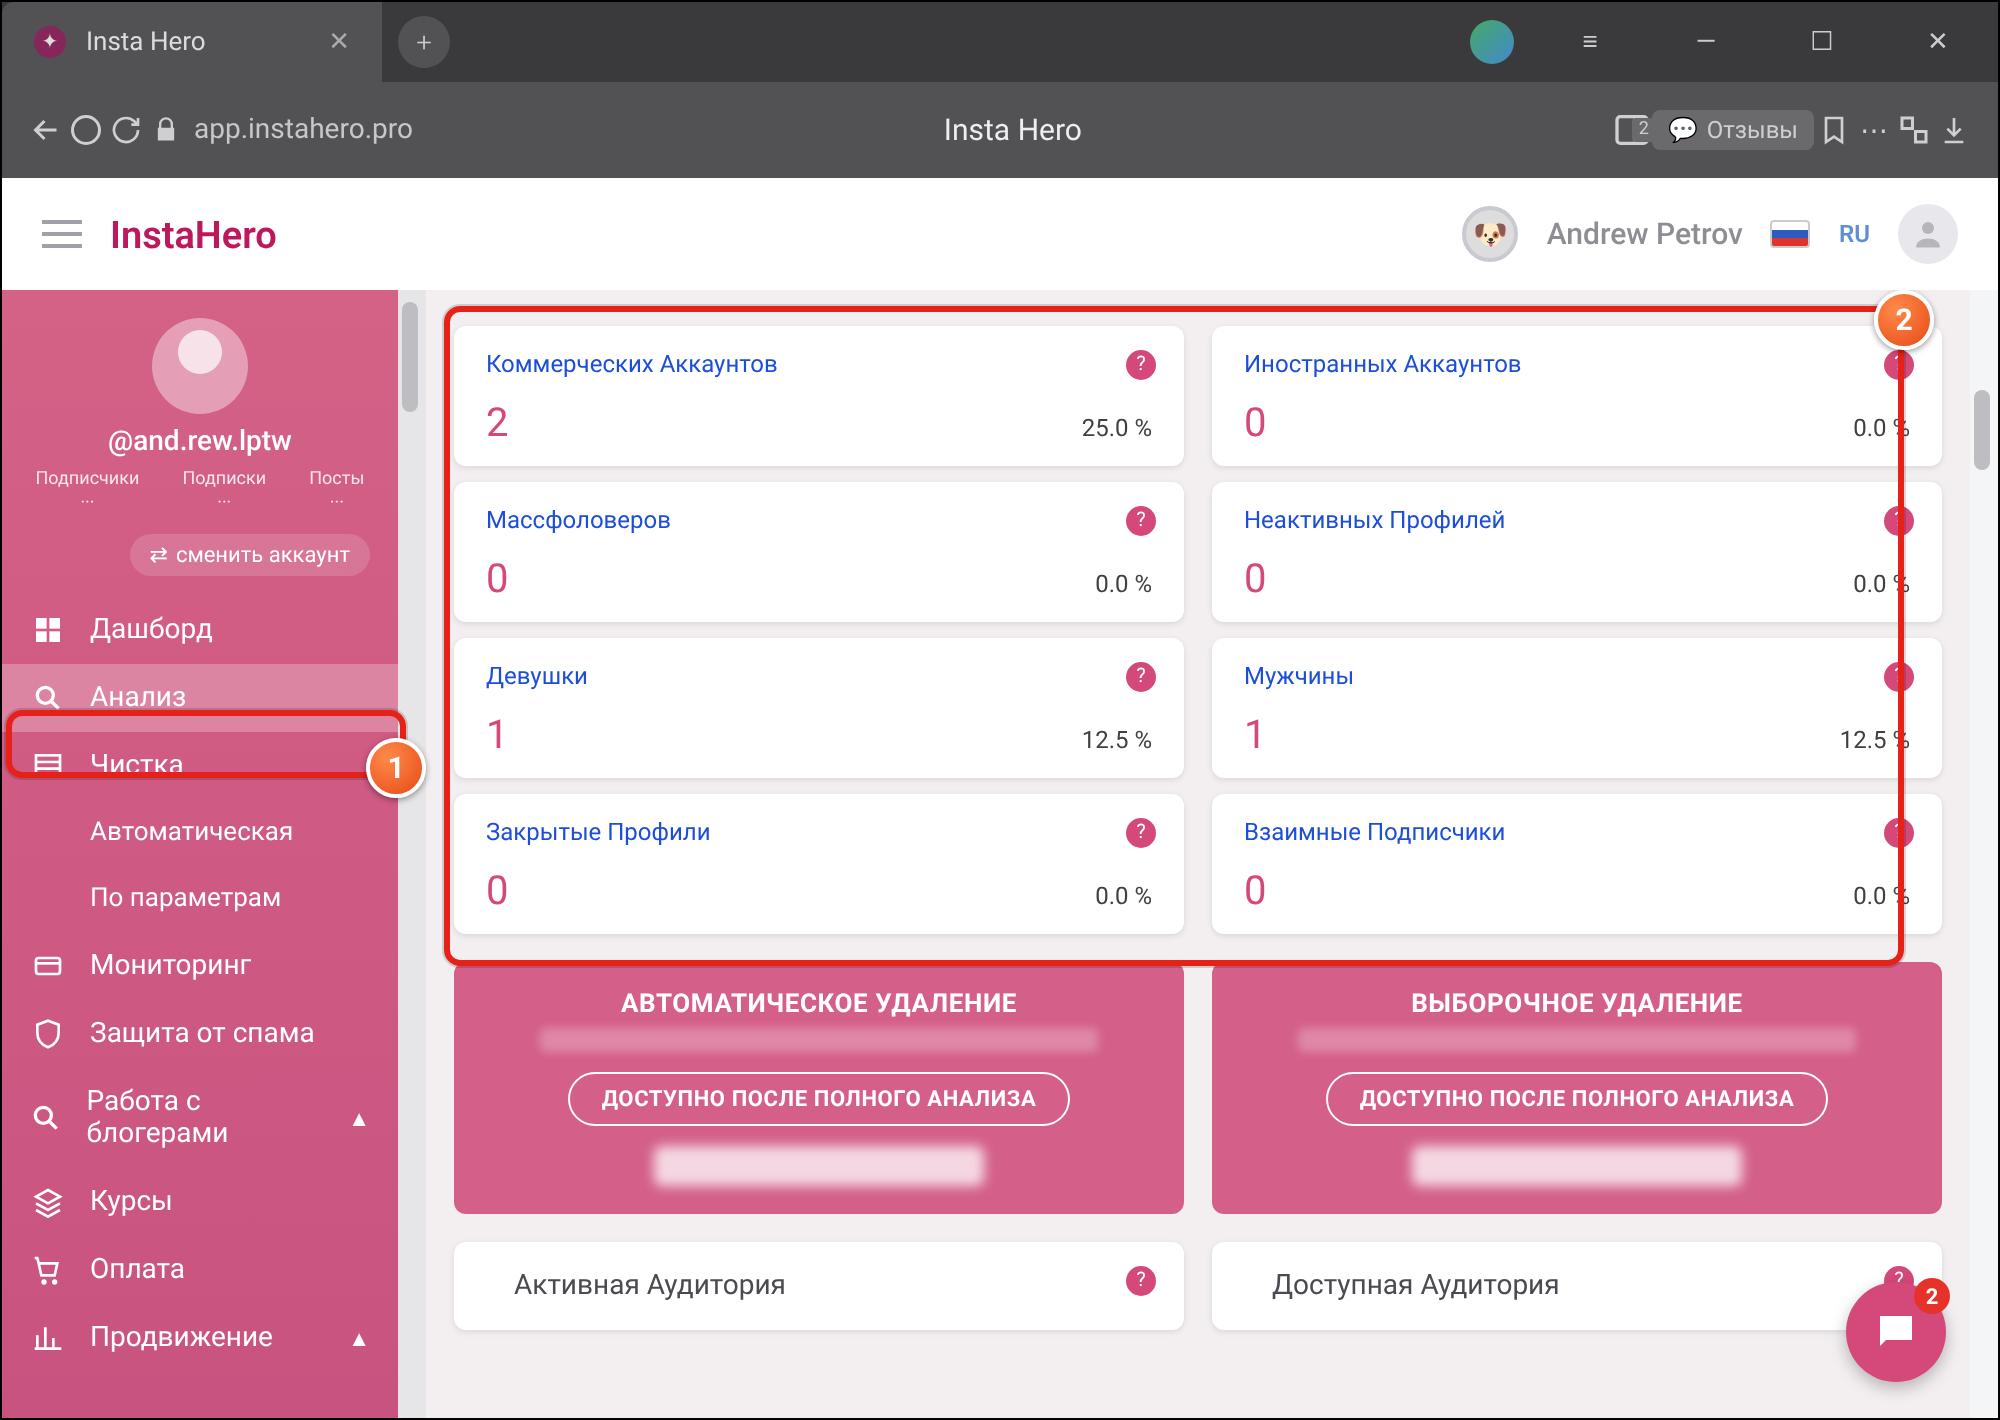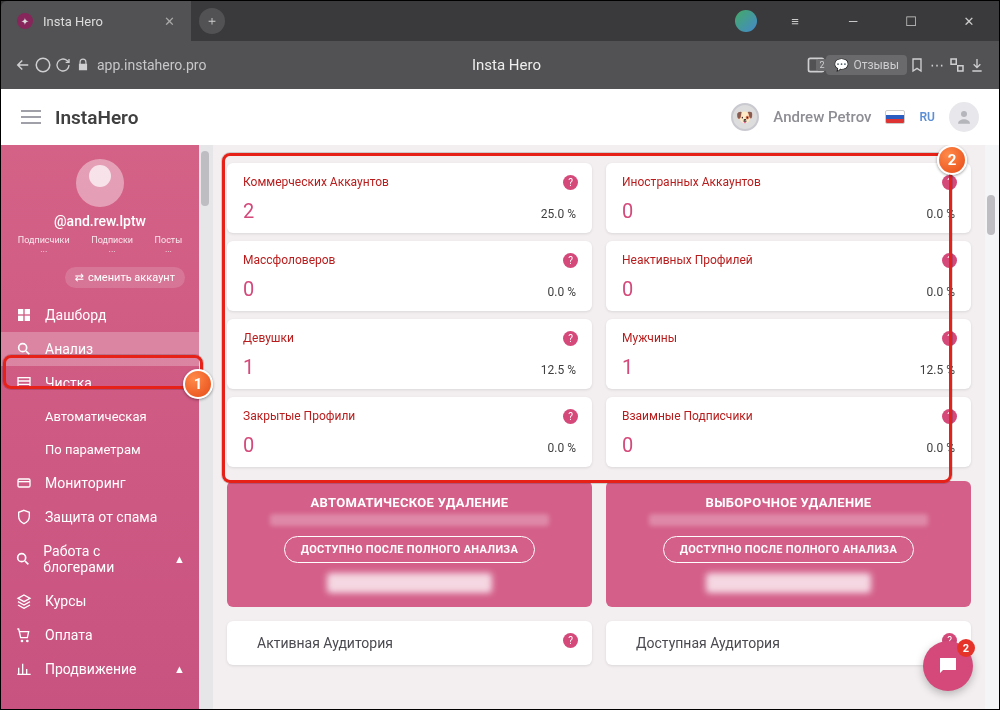--- a/index.html
+++ b/index.html
@@ -21,21 +21,21 @@
 .addr { background:#525254; height:48px; display:flex; align-items:center; padding:0 12px; gap:0; color:#cfcfd2; font-size:14px; }
 .addr .ico { width:20px; display:flex; justify-content:center; cursor:pointer; color:#cfcfd2; }
 .addr-url { margin-left:4px; flex:0 0 auto; color:#c7c7ca; }
 .addr-title { flex:1; text-align:center; color:#eee; font-size:15px; }
 .reviews { background:#6a6a6c; padding:3px 8px; border-radius:4px; font-size:12px; display:flex; align-items:center; gap:4px; }
 .badge-sm { font-size:9px; background:#6a6a6c; border-radius:2px; padding:1px 3px; margin-top:-8px; }
 
 
 .app { height:622px; display:flex; flex-direction:column; background:#fff; }
 .appbar { height:56px; display:flex; align-items:center; padding:0 20px; gap:14px; color:#7d7d85; }
-.appbar-title { color:#404040; font-weight:600; font-size:19px; }
+.appbar-title { color:#be185d; font-weight:600; font-size:19px; }
 .ham { display:flex; flex-direction:column; gap:4px; cursor:pointer; }
 .ham span { width:20px; height:2px; background:#a0a0a8; }
 .appbar-right { margin-left:auto; display:flex; align-items:center; gap:14px; color:#8d8d94; font-size:15px; font-weight:500; }
 .flag { width:20px; height:14px; background:linear-gradient(to bottom,#fff 33%,#2a5dbf 33% 66%,#d33 66%); border-radius:2px; border:1px solid #ccc; }
 .avatar-md { width:28px; height:28px; border-radius:50%; background:#ddd; border:2px solid #c9c9d0; display:flex; align-items:center; justify-content:center; font-size:14px; }
 .prof-ico { width:30px; height:30px; border-radius:50%; background:#e8e8ec; display:flex; align-items:center; justify-content:center; color:#b5b5bc; }
 
 .workspace { flex:1; display:flex; position:relative; overflow:hidden; background:#f3eff1; }
 .scroll-left { width:14px; background:#e6e6e9; height:100%; position:relative; }
 .scroll-left::after { content:""; position:absolute; left:2px; top:6px; width:8px; height:55px; background:#bdbdc2; border-radius:4px; }
@@ -55,21 +55,21 @@
 .sb-item { display:flex; align-items:center; gap:12px; padding:9px 14px; cursor:pointer; position:relative; font-size:14px; }
 .sb-item.active { background:rgba(255,255,255,.25); }
 .sb-item.sub { padding-left:44px; font-size:13px; }
 .sb-ico { width:18px; display:flex; justify-content:center; font-size:15px; }
 .sb-chev { margin-left:auto; font-size:11px; }
 
 
 .content { flex:1; padding:18px 14px 0 14px; overflow:hidden; }
 .grid { display:grid; grid-template-columns:1fr 1fr; gap:8px 14px; }
 .card { background:#fff; border-radius:6px; box-shadow:0 1px 3px rgba(0,0,0,.1); padding:12px 16px 10px; position:relative; }
-.card-t { color:#b91c1c; font-size:12px; margin-bottom:10px; }
+.card-t { color:#1d4ed8; font-size:12px; margin-bottom:10px; }
 .card-help { position:absolute; right:14px; top:12px; width:15px; height:15px; border-radius:50%; background:#d4497a; color:#fff; font-size:10px; display:flex; align-items:center; justify-content:center; cursor:pointer; }
 .card-row { display:flex; align-items:baseline; justify-content:space-between; }
 .card-val { color:#d4497a; font-size:20px; font-weight:400; }
 .card-pct { color:#404040; font-size:12px; }
 
 .banners { display:grid; grid-template-columns:1fr 1fr; gap:14px; margin-top:14px; }
 .banner { background:#d4608a; border-radius:6px; padding:14px 18px; text-align:center; color:#fff; }
 .banner-t { font-size:13px; font-weight:700; letter-spacing:.3px; margin-bottom:4px; }
 .banner-blur { height:12px; background:rgba(255,255,255,.25); filter:blur(2px); border-radius:3px; margin:4px auto 10px; width:85%; }
 .banner-btn { border:1px solid #fff; border-radius:16px; padding:6px 16px; font-size:11px; font-weight:700; display:inline-block; cursor:pointer; letter-spacing:.3px; }

